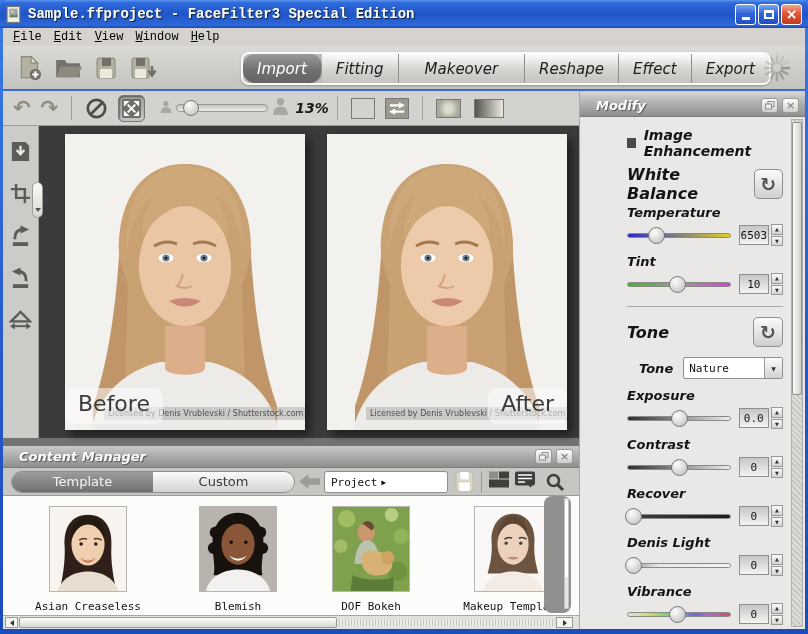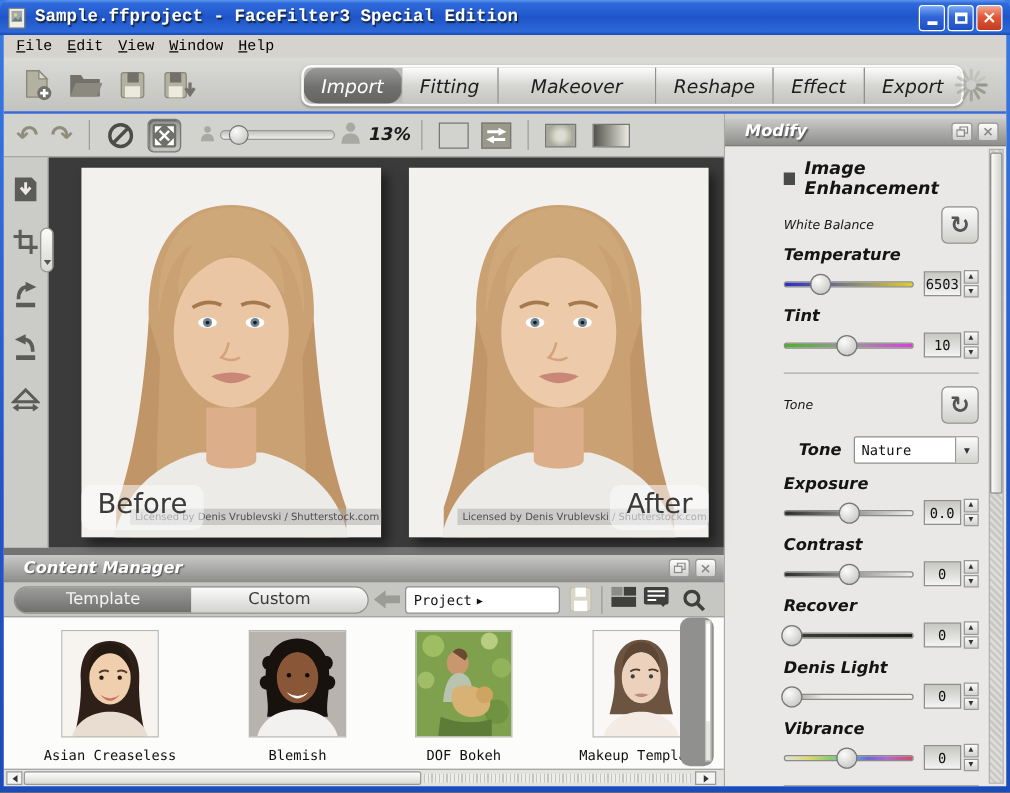--- a/index.html
+++ b/index.html
@@ -91,21 +91,21 @@
     box-shadow:5px 5px 9px rgba(0,0,0,.5); }
   .photo.p1 { left:26px; } .photo.p2 { left:288px; }
   .photo svg { position:absolute; inset:0; width:100%; height:100%; }
   .wm { position:absolute; left:0; right:0; bottom:10px; height:13px; background:rgba(170,170,170,.5);
     font-size:8px; color:#4e4e4e; line-height:13px; padding-left:4px; white-space:nowrap; overflow:hidden;margin-left:39px; }
   .chip { position:absolute; bottom:6px; background:rgba(252,252,252,.55); border-radius:9px;
     padding:3px 13px 8px; font-size:22px; color:#3a3a3a; }
   .chip.before { left:0; } .chip.after { right:0; }
 
   
-  .cm { flex:1; display:flex; flex-direction:column; min-height:0; border-top:6px solid #737373; }
+  .cm { flex:1; display:flex; flex-direction:column; min-height:0; border-top:8px solid #737373; }
   .panel-header { height:22px; background:linear-gradient(180deg,#c9c9c7,#8e8e8c);
     display:flex; align-items:center; padding:0 6px 0 16px; border-bottom:1px solid #7c7c7a; }
   .panel-title { font-style:italic; font-weight:bold; font-size:13px; color:#fff;
     text-shadow:1px 1px 1px #555; flex:1; }
   .ph-btn { width:17px; height:15px; border:1px solid #999; border-radius:3px; margin-left:4px;
     background:linear-gradient(180deg,#fdfdfc,#cfcfcc); display:flex; align-items:center;
     justify-content:center; color:#8a8a88; font-size:11px; font-weight:bold; line-height:1; }
   .cm-tabrow { height:28px; background:#c6c6c2; border-bottom:1px solid #9a9a96;
     display:flex; align-items:center; position:relative; }
   .cm-tabs { margin-left:8px; height:22px; display:flex; border-radius:11px; overflow:hidden;
@@ -150,21 +150,21 @@
   .mod-body { flex:1; position:relative; overflow:hidden; }
   .mod-scrollbar { position:absolute; right:2px; top:2px; bottom:2px; width:12px;
     background:repeating-linear-gradient(45deg,#dcdcd8 0 2px,#c8c8c4 2px 4px); border:1px solid #b0b0ac; }
   .mod-thumb { position:absolute; left:0; right:0; top:2px; height:54%;
     background:linear-gradient(90deg,#fbfbfa,#d2d2cf); border:1px solid #8f8f8d; border-radius:2px; }
   .mod-inner { position:absolute; left:10px; right:22px; top:0; bottom:0;margin-left:37px; }
   .sec-header { display:flex; align-items:center; gap:8px; font-style:italic; font-weight:bold;
     font-size:14px; color:#141414; margin-top:10px; }
   .bullet { width:10px; height:10px; background:#4a4a48; display:inline-block; }
   .grp-row { display:flex; align-items:center; justify-content:space-between; margin-top:6px; }
-  .grp-label { font-style:italic; font-weight:normal; font-size:10px; color:#141414; }
+  .grp-label { font-style:italic; font-weight:bold; font-size:16px; color:#141414; }
   .reset-btn { width:30px; height:30px; border-radius:5px; border:1px solid #8f8f8d;
     background:linear-gradient(180deg,#fbfbfa,#cfcfcc); display:flex; align-items:center;
     justify-content:center; font-size:19px; font-weight:bold; color:#555; }
   .slider-group { margin-top:9px; }
   .slider-label { font-style:italic; font-weight:bold; font-size:13px; color:#141414; }
   .slider-row { display:flex; align-items:center; margin-top:5px; height:20px; }
   .track { position:relative; width:134px; height:5px; border-radius:3px; border:1px solid #8a8a86; }
   .handle { position:absolute; top:-7px; width:17px; height:17px; border-radius:50%;
     background:radial-gradient(circle at 35% 30%,#fcfcfb,#bcbcb9); border:1px solid #777;
     transform:translateX(-8px); }

